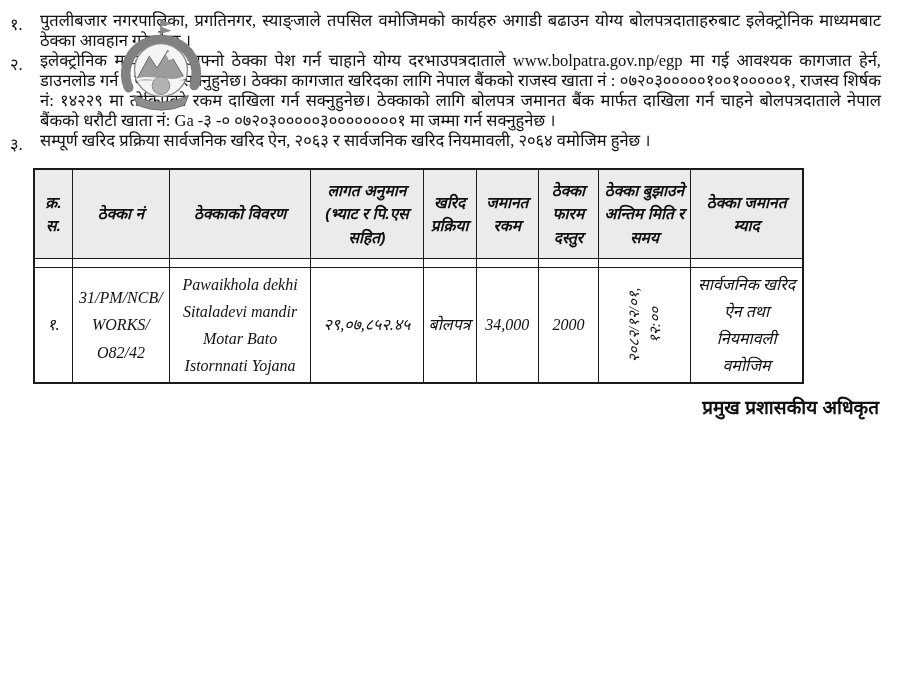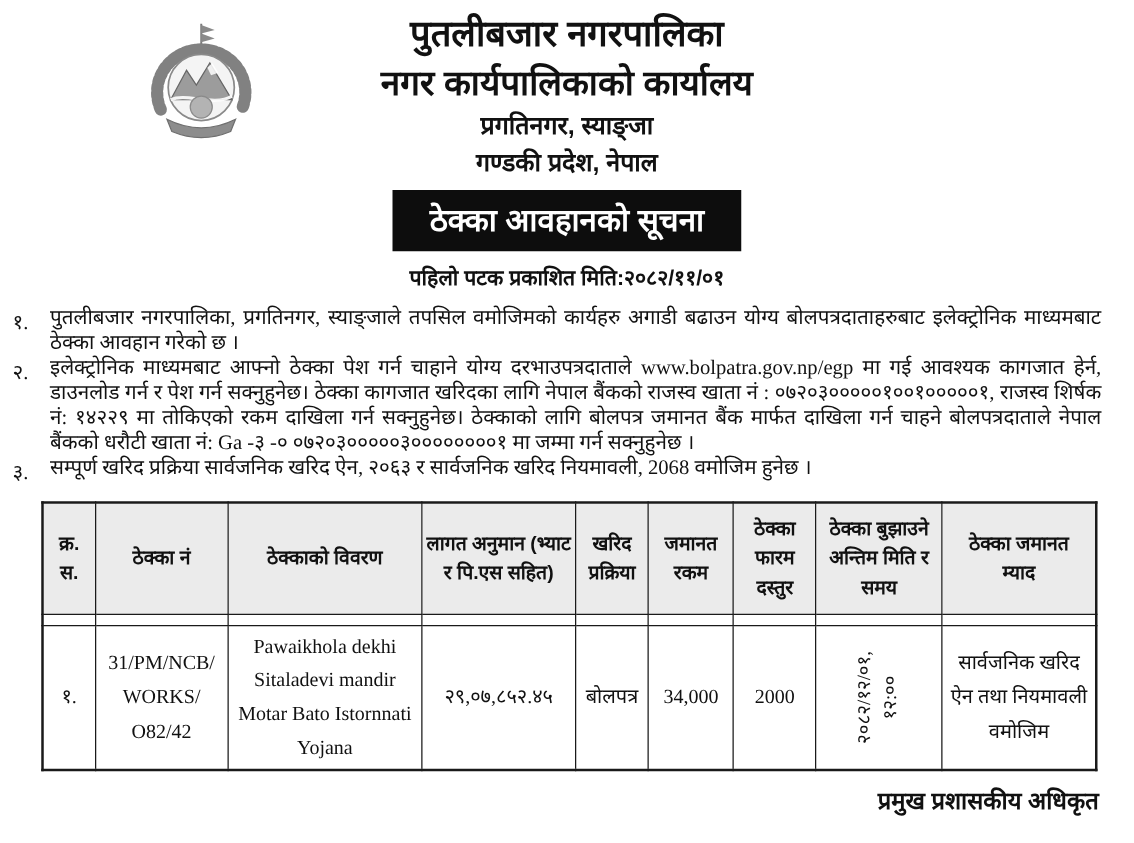--- a/index.html
+++ b/index.html
@@ -21,22 +21,23 @@
   }
   .pub{font-family:"Liberation Sans",sans-serif;font-weight:700;font-size:17px;margin-top:9px;}
   
   .clauses{margin:11px 26px 0 10px;}
   .clause{display:flex;}
   .cnum{flex:0 0 30px;font-size:16.5px;line-height:28px;}
   .ctext{flex:1;font-size:16.5px;line-height:20px;text-align:justify;}
   
   table.tender{
     border-collapse:collapse;table-layout:fixed;
-    width:845px;margin:9px 0 0 33px;
+    width:771px;margin:9px 0 0 33px;
     border:2px solid #1a1a1a;
+    font-style:italic;
   }
   .tender th,.tender td{border:1px solid #1a1a1a;overflow:hidden;}
   .tender th{
     background:#ebebeb;
     font-family:"Liberation Sans",sans-serif;font-weight:700;font-size:15.5px;line-height:1.5;
     height:82px;padding:3px 3px;vertical-align:middle;text-align:center;
   }
   .tender th.pad-wide{padding:3px 14px;}
   .tender tr.spacer td{height:8px;padding:0;}
   .tender tr.datarow td{height:112px;font-size:16px;text-align:center;vertical-align:middle;line-height:1.7;}
@@ -66,43 +67,33 @@
     <path d="M50 10 l11 4 -11 3 z" fill="#8a8a8a"></path>
     <path d="M17 72 A36 35 0 1 1 83 72" fill="none" stroke="#818181" stroke-width="10" stroke-dasharray="3 2.6" stroke-linecap="round"></path>
     <circle cx="50" cy="54" r="27" fill="#f4f4f4" stroke="#8a8a8a" stroke-width="1.4"></circle>
     <path d="M25 64 L38 40 L46 52 L57 34 L75 64 Z" fill="#9c9c9c" stroke="#666" stroke-width="1"></path>
     <path d="M55 38 l4 -4 5 8 -6 2 z" fill="#ffffff" opacity="0.85"></path>
     <path d="M25 64 C 38 58, 60 70, 75 61" stroke="#ffffff" stroke-width="2.6" fill="none" opacity="0.9"></path>
     <circle cx="50" cy="70" r="9" fill="#b3b3b3" stroke="#8a8a8a" stroke-width="1"></circle>
     <path d="M22 80 Q50 94 78 80 L74 90 Q50 100 26 90 Z" fill="#8d8d8d" stroke="#6f6f6f" stroke-width="1"></path>
   </svg>
 
-  <div class="hdr">
-    <div class="t1">पुतलीबजार नगरपालिका</div>
-    <div class="t2">नगर कार्यपालिकाको कार्यालय</div>
-    <div class="addr">प्रगतिनगर, स्याङ्जा</div>
-    <div class="addr">गण्डकी प्रदेश, नेपाल</div>
-    <div>
-      <span class="noticebox">ठेक्का आवहानको सूचना</span>
-    </div>
-    <div class="pub">पहिलो पटक प्रकाशित मिति:२०८२/११/०१</div>
-  </div>
 
   <div class="clauses">
     <div class="clause">
       <div class="cnum">१.</div>
       <div class="ctext">पुतलीबजार नगरपालिका, प्रगतिनगर, स्याङ्जाले तपसिल वमोजिमको कार्यहरु अगाडी बढाउन योग्य बोलपत्रदाताहरुबाट इलेक्ट्रोनिक माध्यमबाट ठेक्का आवहान गरेको छ ।</div>
     </div>
     <div class="clause">
       <div class="cnum">२.</div>
       <div class="ctext">इलेक्ट्रोनिक माध्यमबाट आफ्नो ठेक्का पेश गर्न चाहाने योग्य दरभाउपत्रदाताले www.bolpatra.gov.np/egp मा गई आवश्यक कागजात हेर्न, डाउनलोड गर्न र पेश गर्न सक्नुहुनेछ। ठेक्का कागजात खरिदका लागि नेपाल बैंकको राजस्व खाता नं : ०७२०३०००००१००१०००००१, राजस्व शिर्षक नं: १४२२९ मा तोकिएको रकम दाखिला गर्न सक्नुहुनेछ। ठेक्काको लागि बोलपत्र जमानत बैंक मार्फत दाखिला गर्न चाहने बोलपत्रदाताले नेपाल बैंकको धरौटी खाता नं: Ga -३ -० ०७२०३०००००३००००००००१ मा जम्मा गर्न सक्नुहुनेछ ।</div>
     </div>
     <div class="clause">
       <div class="cnum">३.</div>
-      <div class="ctext">सम्पूर्ण खरिद प्रक्रिया सार्वजनिक खरिद ऐन, २०६३ र सार्वजनिक खरिद नियमावली, 2068 वमोजिम हुनेछ ।</div>
+      <div class="ctext">सम्पूर्ण खरिद प्रक्रिया सार्वजनिक खरिद ऐन, २०६३ र सार्वजनिक खरिद नियमावली, २०६४ वमोजिम हुनेछ ।</div>
     </div>
   </div>
 
   <table class="tender">
     <colgroup>
       <col style="width:5%">
         <col style="width:12.6%">
         <col style="width:18.4%">
       <col style="width:14.6%">
         <col style="width:6.9%">

